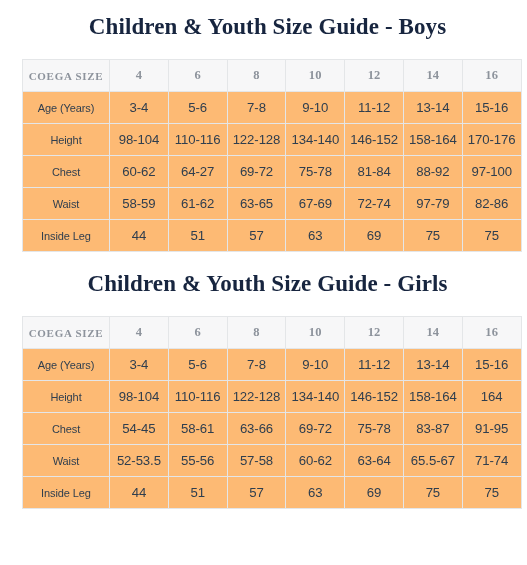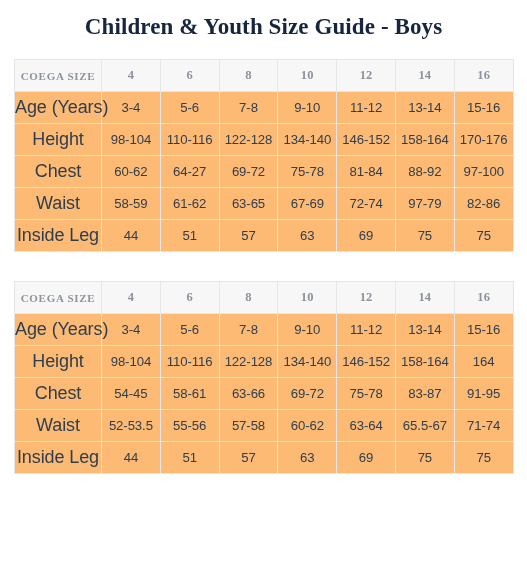--- a/index.html
+++ b/index.html
@@ -11,20 +11,21 @@
     height: 565px;
     background: #ffffff;
     font-family: "Liberation Sans", sans-serif;
     overflow: hidden;
   }
   .page {
     width: 527px;
     height: 549px;
     position: relative;
     box-sizing: border-box;
+    padding-left: 8px;
   }
   .section {
     width: 100%;
   }
   .section-boys { padding-top: 7px; }
   .section-girls { padding-top: 12px; }
 
   .guide-title {
     text-align: center;
     font-family: "Liberation Serif", "DejaVu Serif", serif;
@@ -76,21 +77,21 @@
   }
 
   tbody td {
     font-family: "Liberation Sans", sans-serif;
     font-size: 13.2px;
     color: #2f3e4e;
     letter-spacing: -0.1px;
     white-space: nowrap;
   }
   tbody td.row-label {
-    font-size: 18px;
+    font-size: 11px;
     color: #2f3e4e;
   }
 </style>
 </head>
 <body>
 
 <div class="page">
 
   <div class="section section-boys">
     <h2 class="guide-title">Children &amp; Youth Size Guide - Boys</h2>
@@ -168,20 +169,21 @@
             <td>69</td>
             <td>75</td>
             <td>75</td>
           </tr>
         </tbody>
       </table>
     </div>
   </div>
 
   <div class="section section-girls">
+    <h2 class="guide-title">Children &amp; Youth Size Guide - Girls</h2>
     <div class="table-wrap">
       <table class="size-table">
         <colgroup>
           <col class="c-label">
           <col class="c-size">
             <col class="c-size">
             <col class="c-size">
             <col class="c-size">
           <col class="c-size">
             <col class="c-size">

